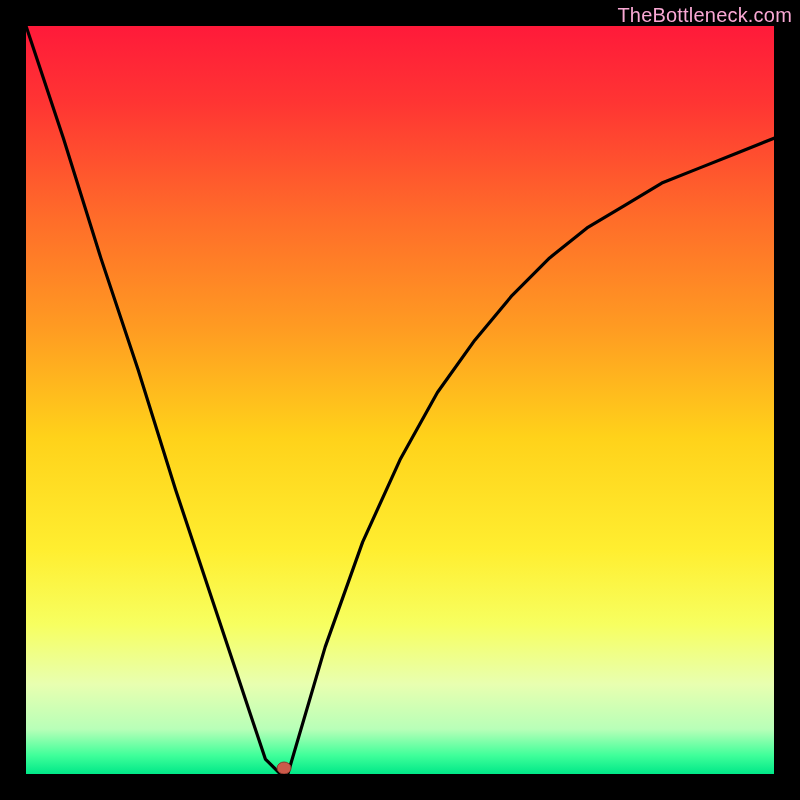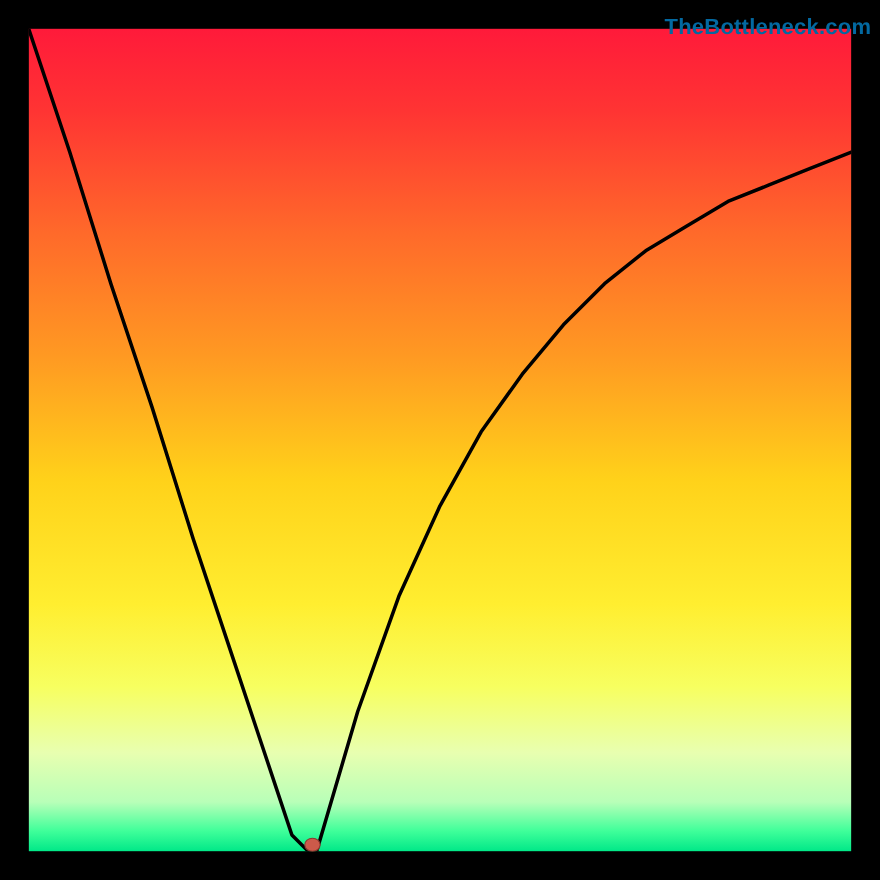--- a/index.html
+++ b/index.html
@@ -23,26 +23,25 @@
     position: absolute;
     left: 0;
     top: 0;
     width: 748px;
     height: 748px;
   }
   .watermark {
     position: absolute;
     top: 4px;
     right: 8px;
-    color: #0369a1;
+    color: #f9a8d4;
     font-size: 20px;
-    font-weight: 700;
+    font-weight: 400;
     letter-spacing: 0.2px;
     z-index: 5;
-    margin-top: 10px;
   }
   svg {
     display: block;
   }
 </style>
 </head>
 <body>
 
 <div class="watermark">TheBottleneck.com</div>
 

